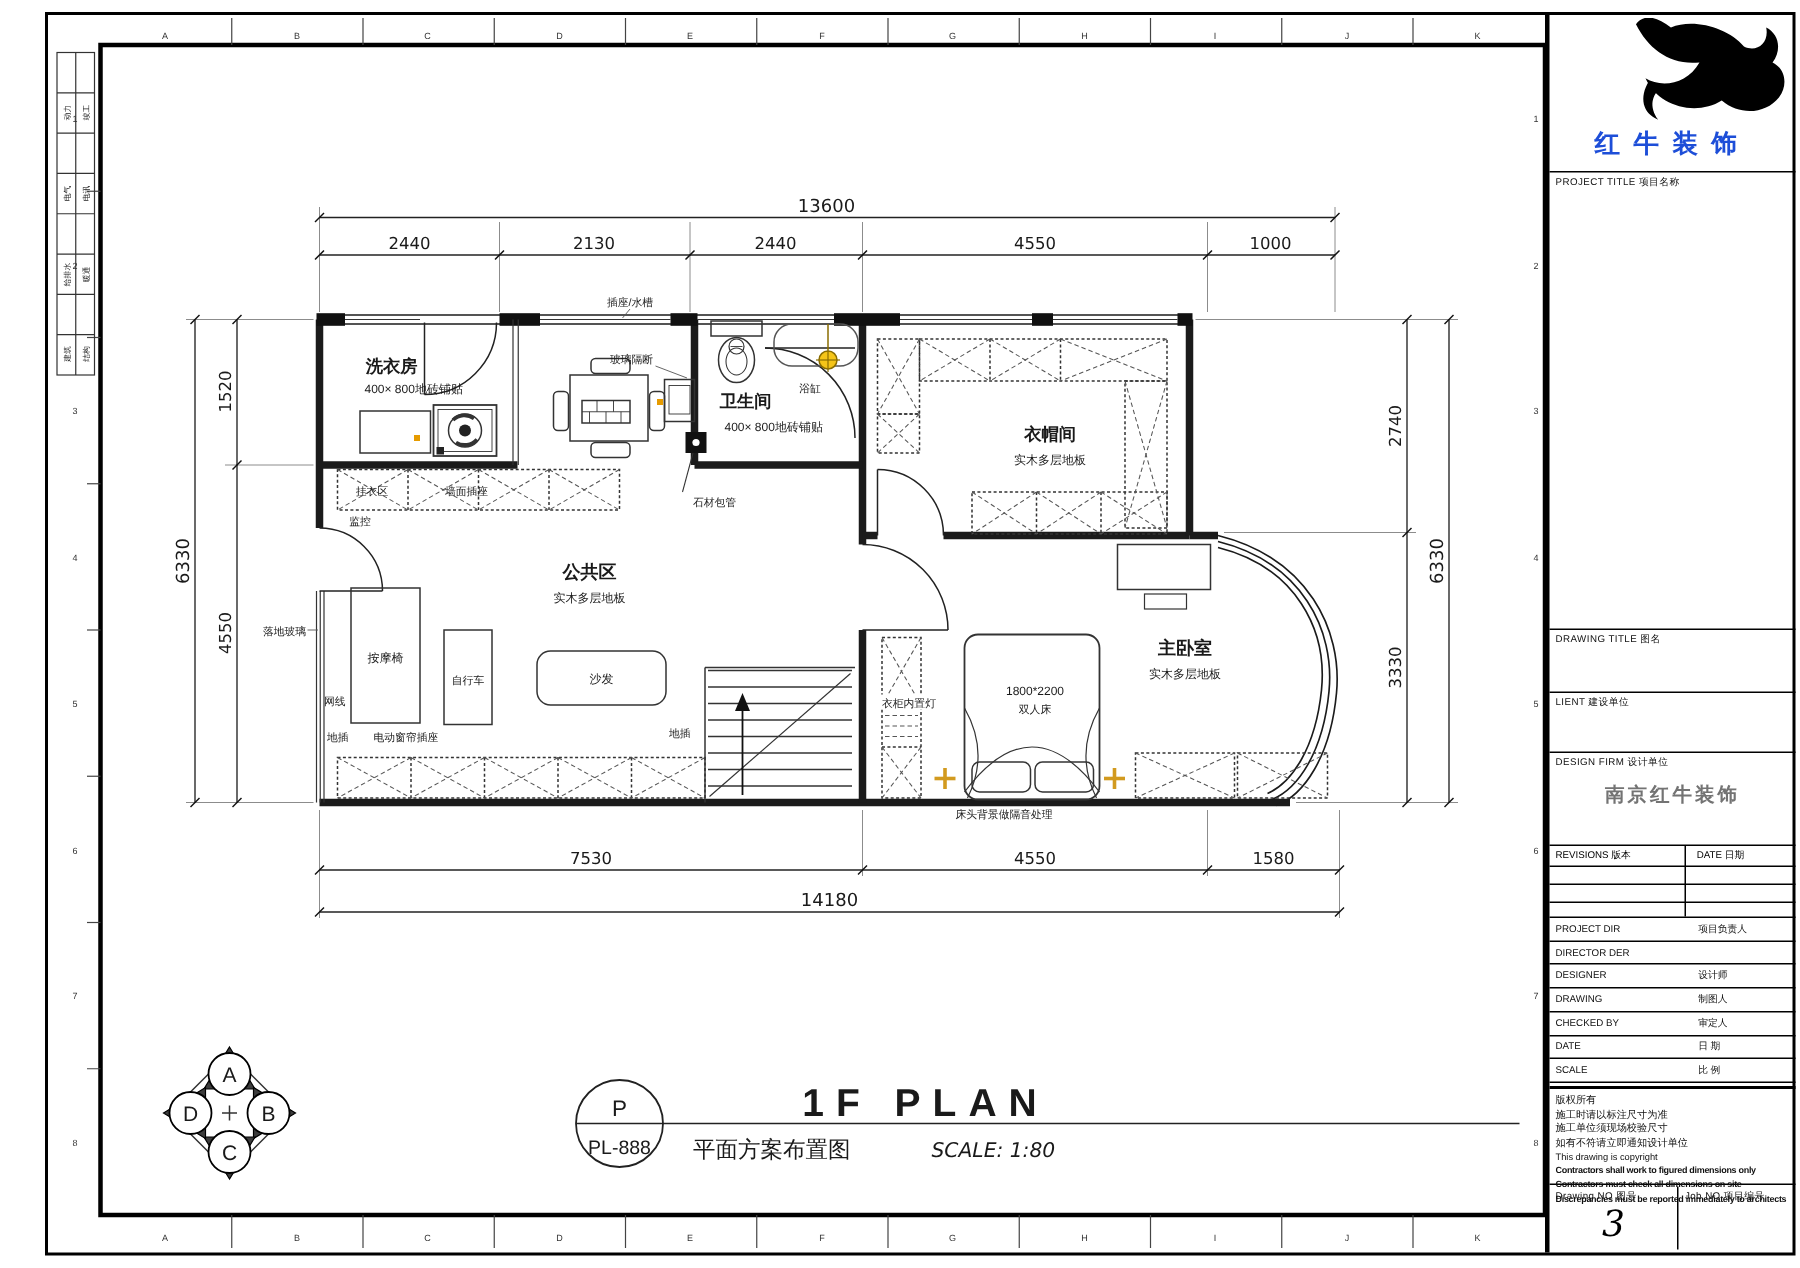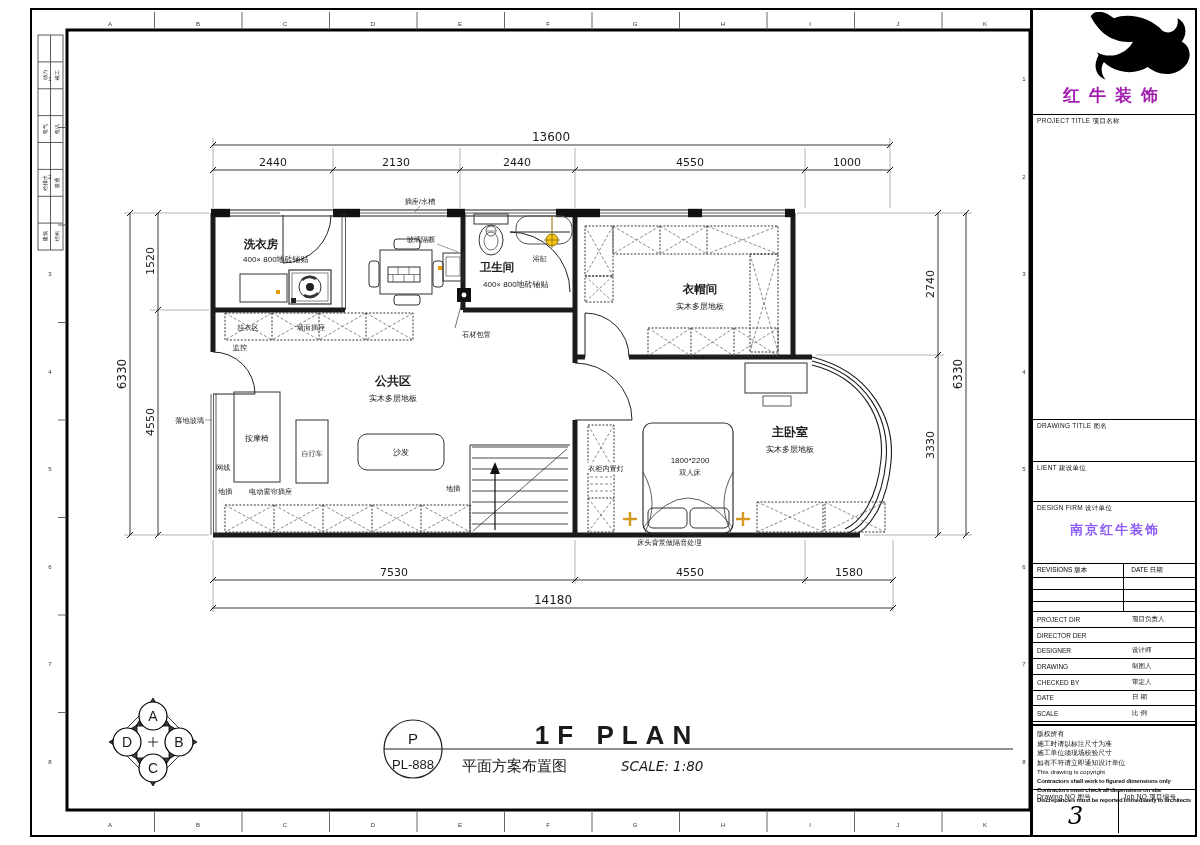--- a/index.html
+++ b/index.html
@@ -16,22 +16,22 @@
   .dimbig{font-size:12px;font-family:"DejaVu Sans",sans-serif;}
   
   #titleblock{position:absolute;left:1030px;top:8px;width:164px;height:827px;border-left:3px solid #000;}
   .tb{position:absolute;left:0;right:0;box-sizing:border-box;}
   .tb-lbl{font-size:6.5px;color:#111;padding:2px 0 0 4px;letter-spacing:.3px;}
   .tb-line{border-bottom:1px solid #000;}
   .tb-row{display:flex;align-items:center;border-bottom:1px solid #000;font-size:6.5px;color:#111;}
   .tb-row .en{padding-left:4px;width:58%;}
   .tb-row .cn{font-size:6.5px;}
   .company{font-family:"Liberation Serif",serif;font-size:17px;letter-spacing:9px;text-align:center;
-    font-weight:600;color:#a21caf;white-space:nowrap;}
-  .firm-val{font-size:13px;font-weight:bold;text-align:center;color:#8b5cf6;letter-spacing:2px;}
+    font-weight:600;color:#1d4ed8;white-space:nowrap;}
+  .firm-val{font-size:13px;font-weight:bold;text-align:center;color:#737373;letter-spacing:2px;}
   .notes{font-size:6.8px;line-height:9.5px;color:#111;padding:3px 0 0 4px;}
   .notes .en-light{font-size:6.2px;}
   .notes .en-bold{font-size:6px;font-weight:bold;letter-spacing:-.2px;white-space:nowrap;overflow:hidden;}
   .bigno{font-family:"DejaVu Serif",serif;font-style:italic;font-size:24px;text-align:center;color:#000;}
 </style>
 </head>
 <body>
 
 <div id="sheet-border"></div>
 

